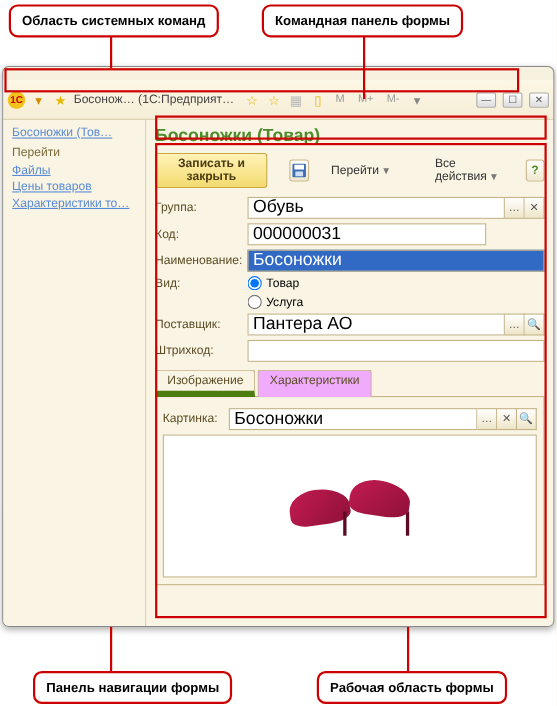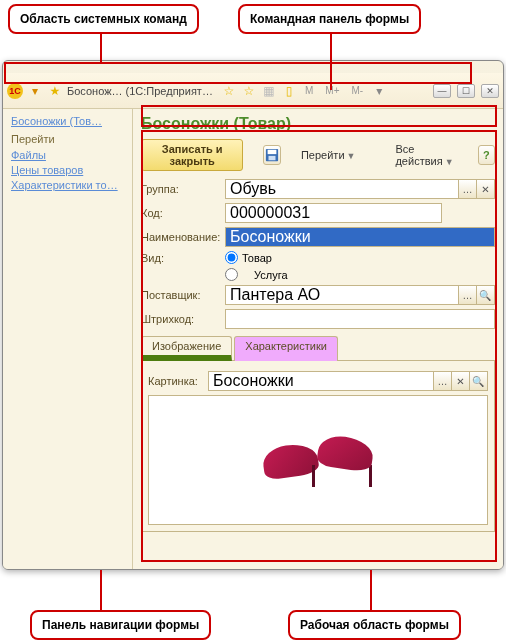--- a/index.html
+++ b/index.html
@@ -189,21 +189,21 @@
   .inp.sel { background: #316ac5; color:#fff; }
   .inp-btn {
     width: 18px; height: 20px;
     border: 1px solid #c4b589;
     border-left: none;
     background: linear-gradient(#fff,#eee5c8);
     display:inline-flex; align-items:center; justify-content:center;
     font-size:10px; color:#555;
     cursor:pointer;
   }
-  .radio-row { display:flex; align-items:center; gap:16px; margin-left:84px; }
+  .radio-row { display:flex; align-items:center; gap:4px; margin-left:84px; }
 
   .tabs {
     margin-top: 6px;
     border-bottom: 1px solid #c4b589;
     display:flex;
   }
   .tab {
     padding: 3px 10px;
     border: 1px solid #c4b589;
     border-bottom: none;

